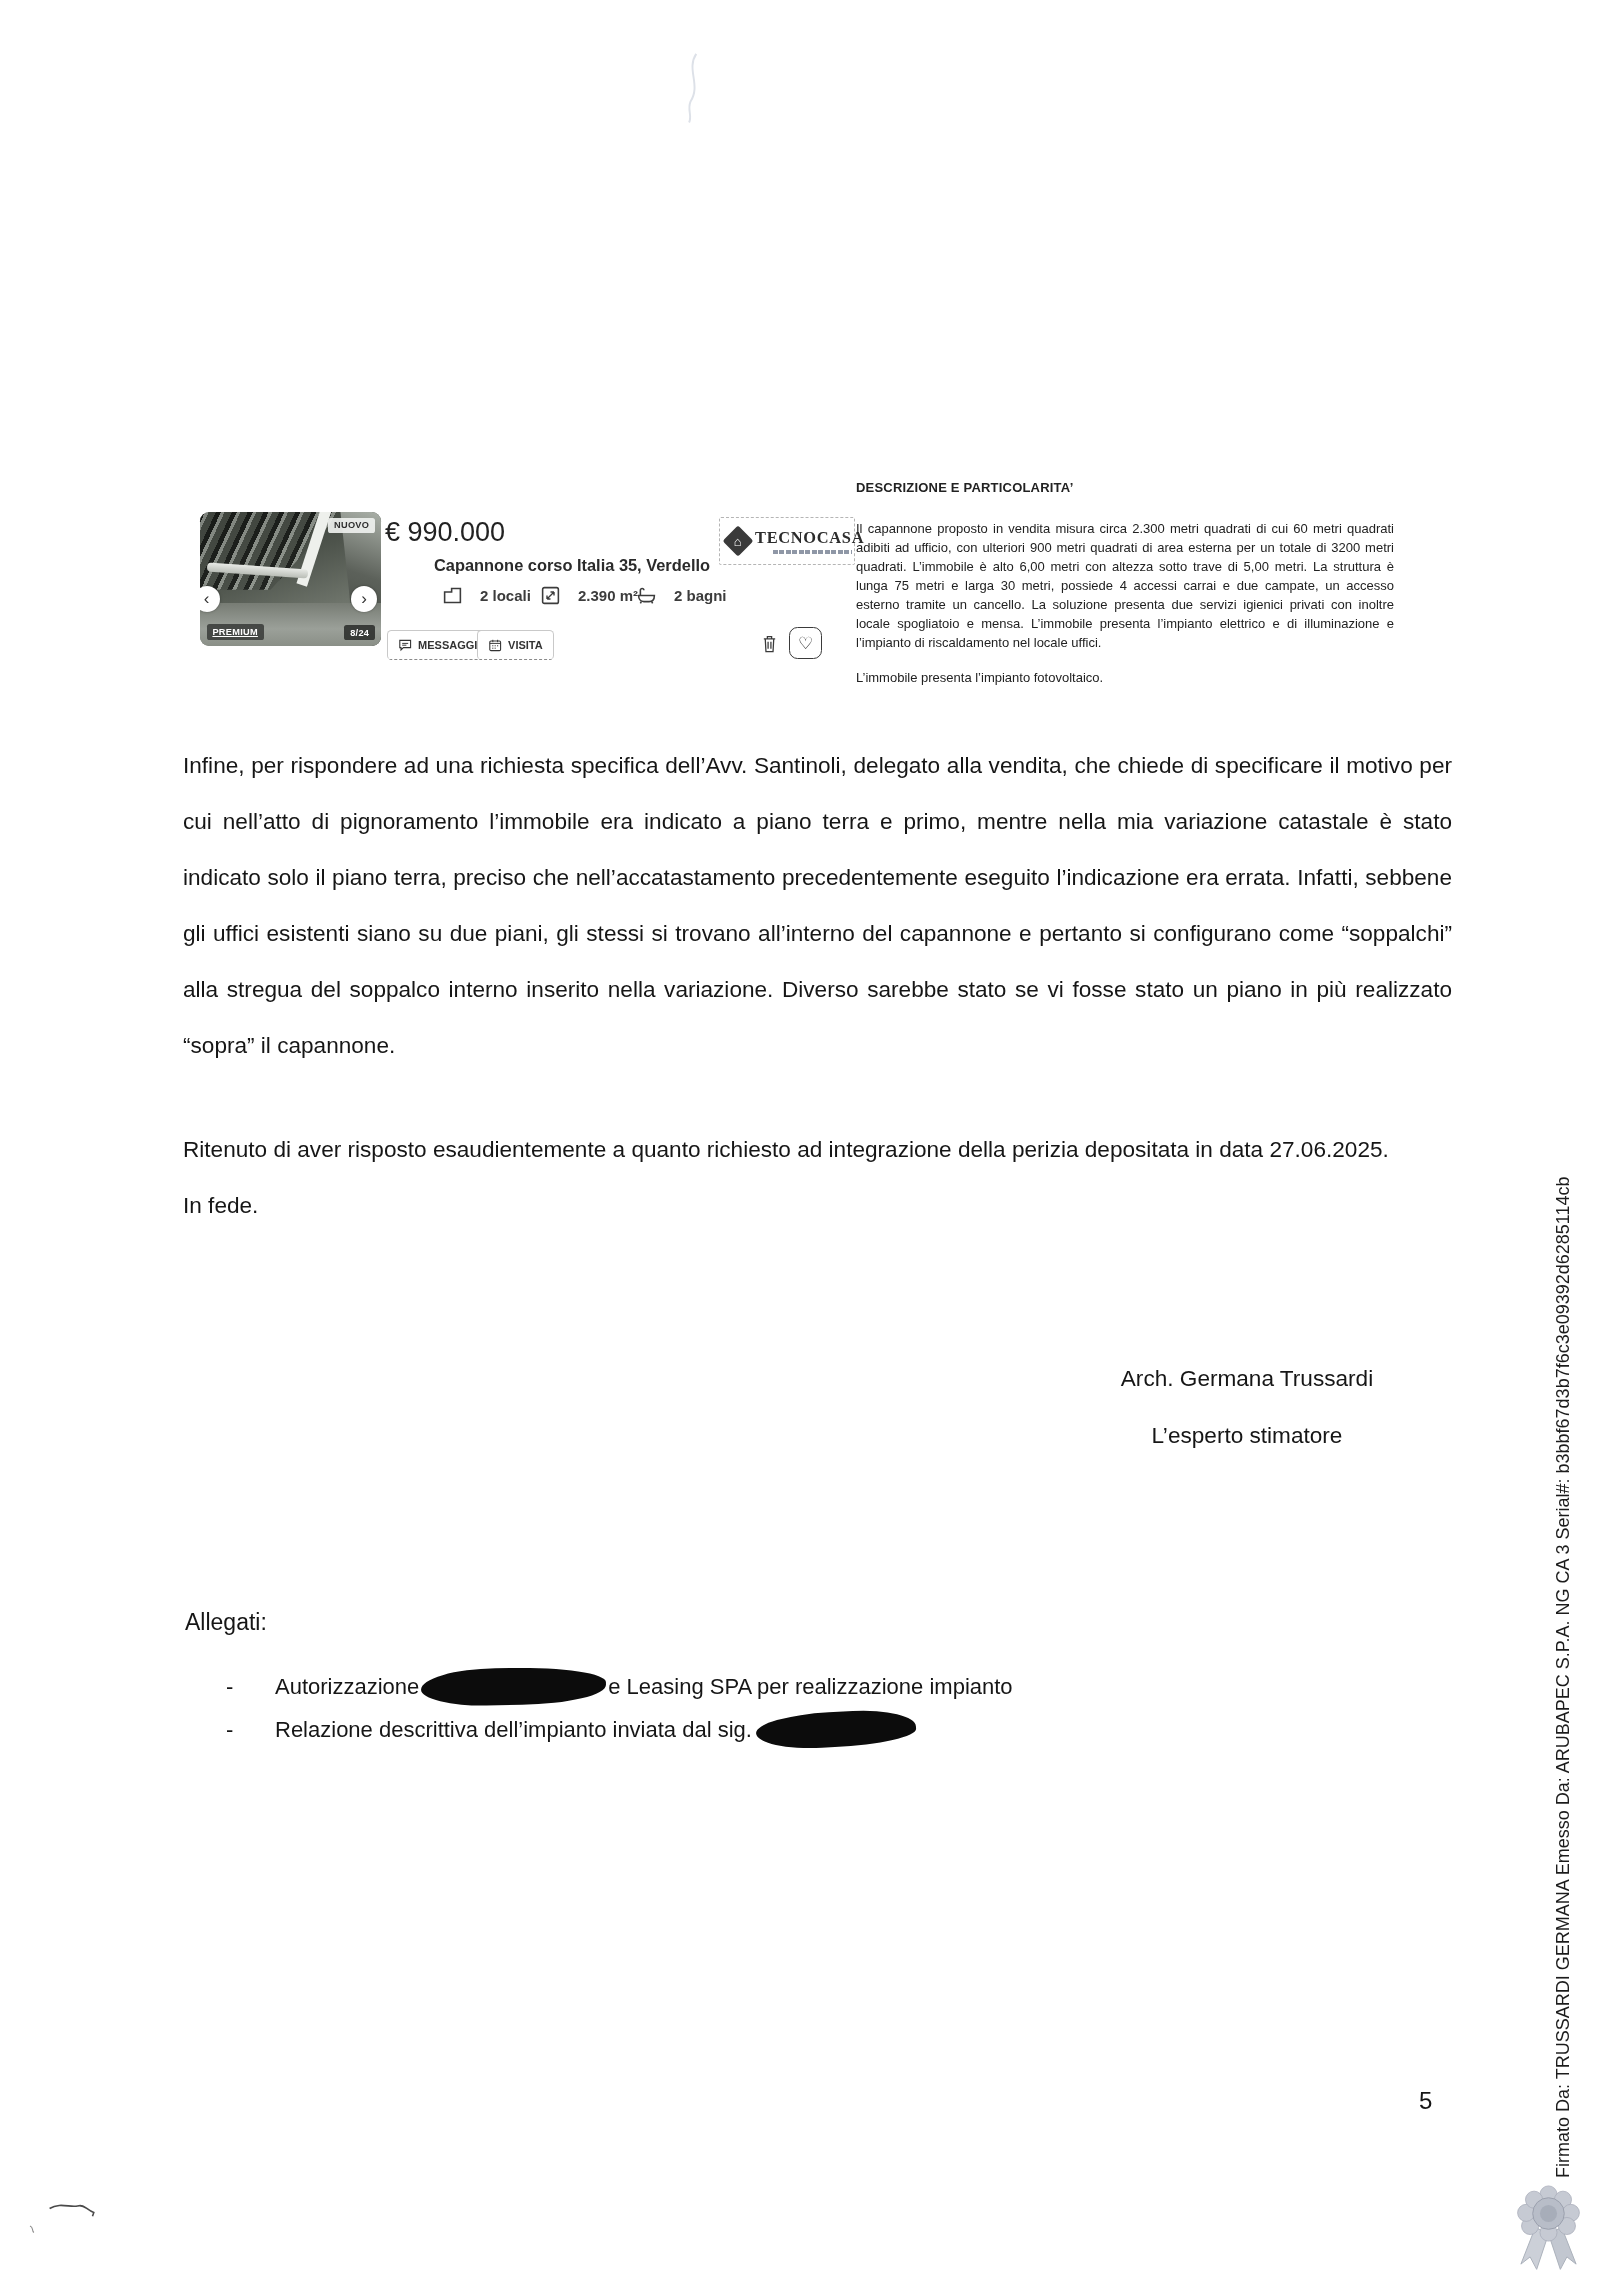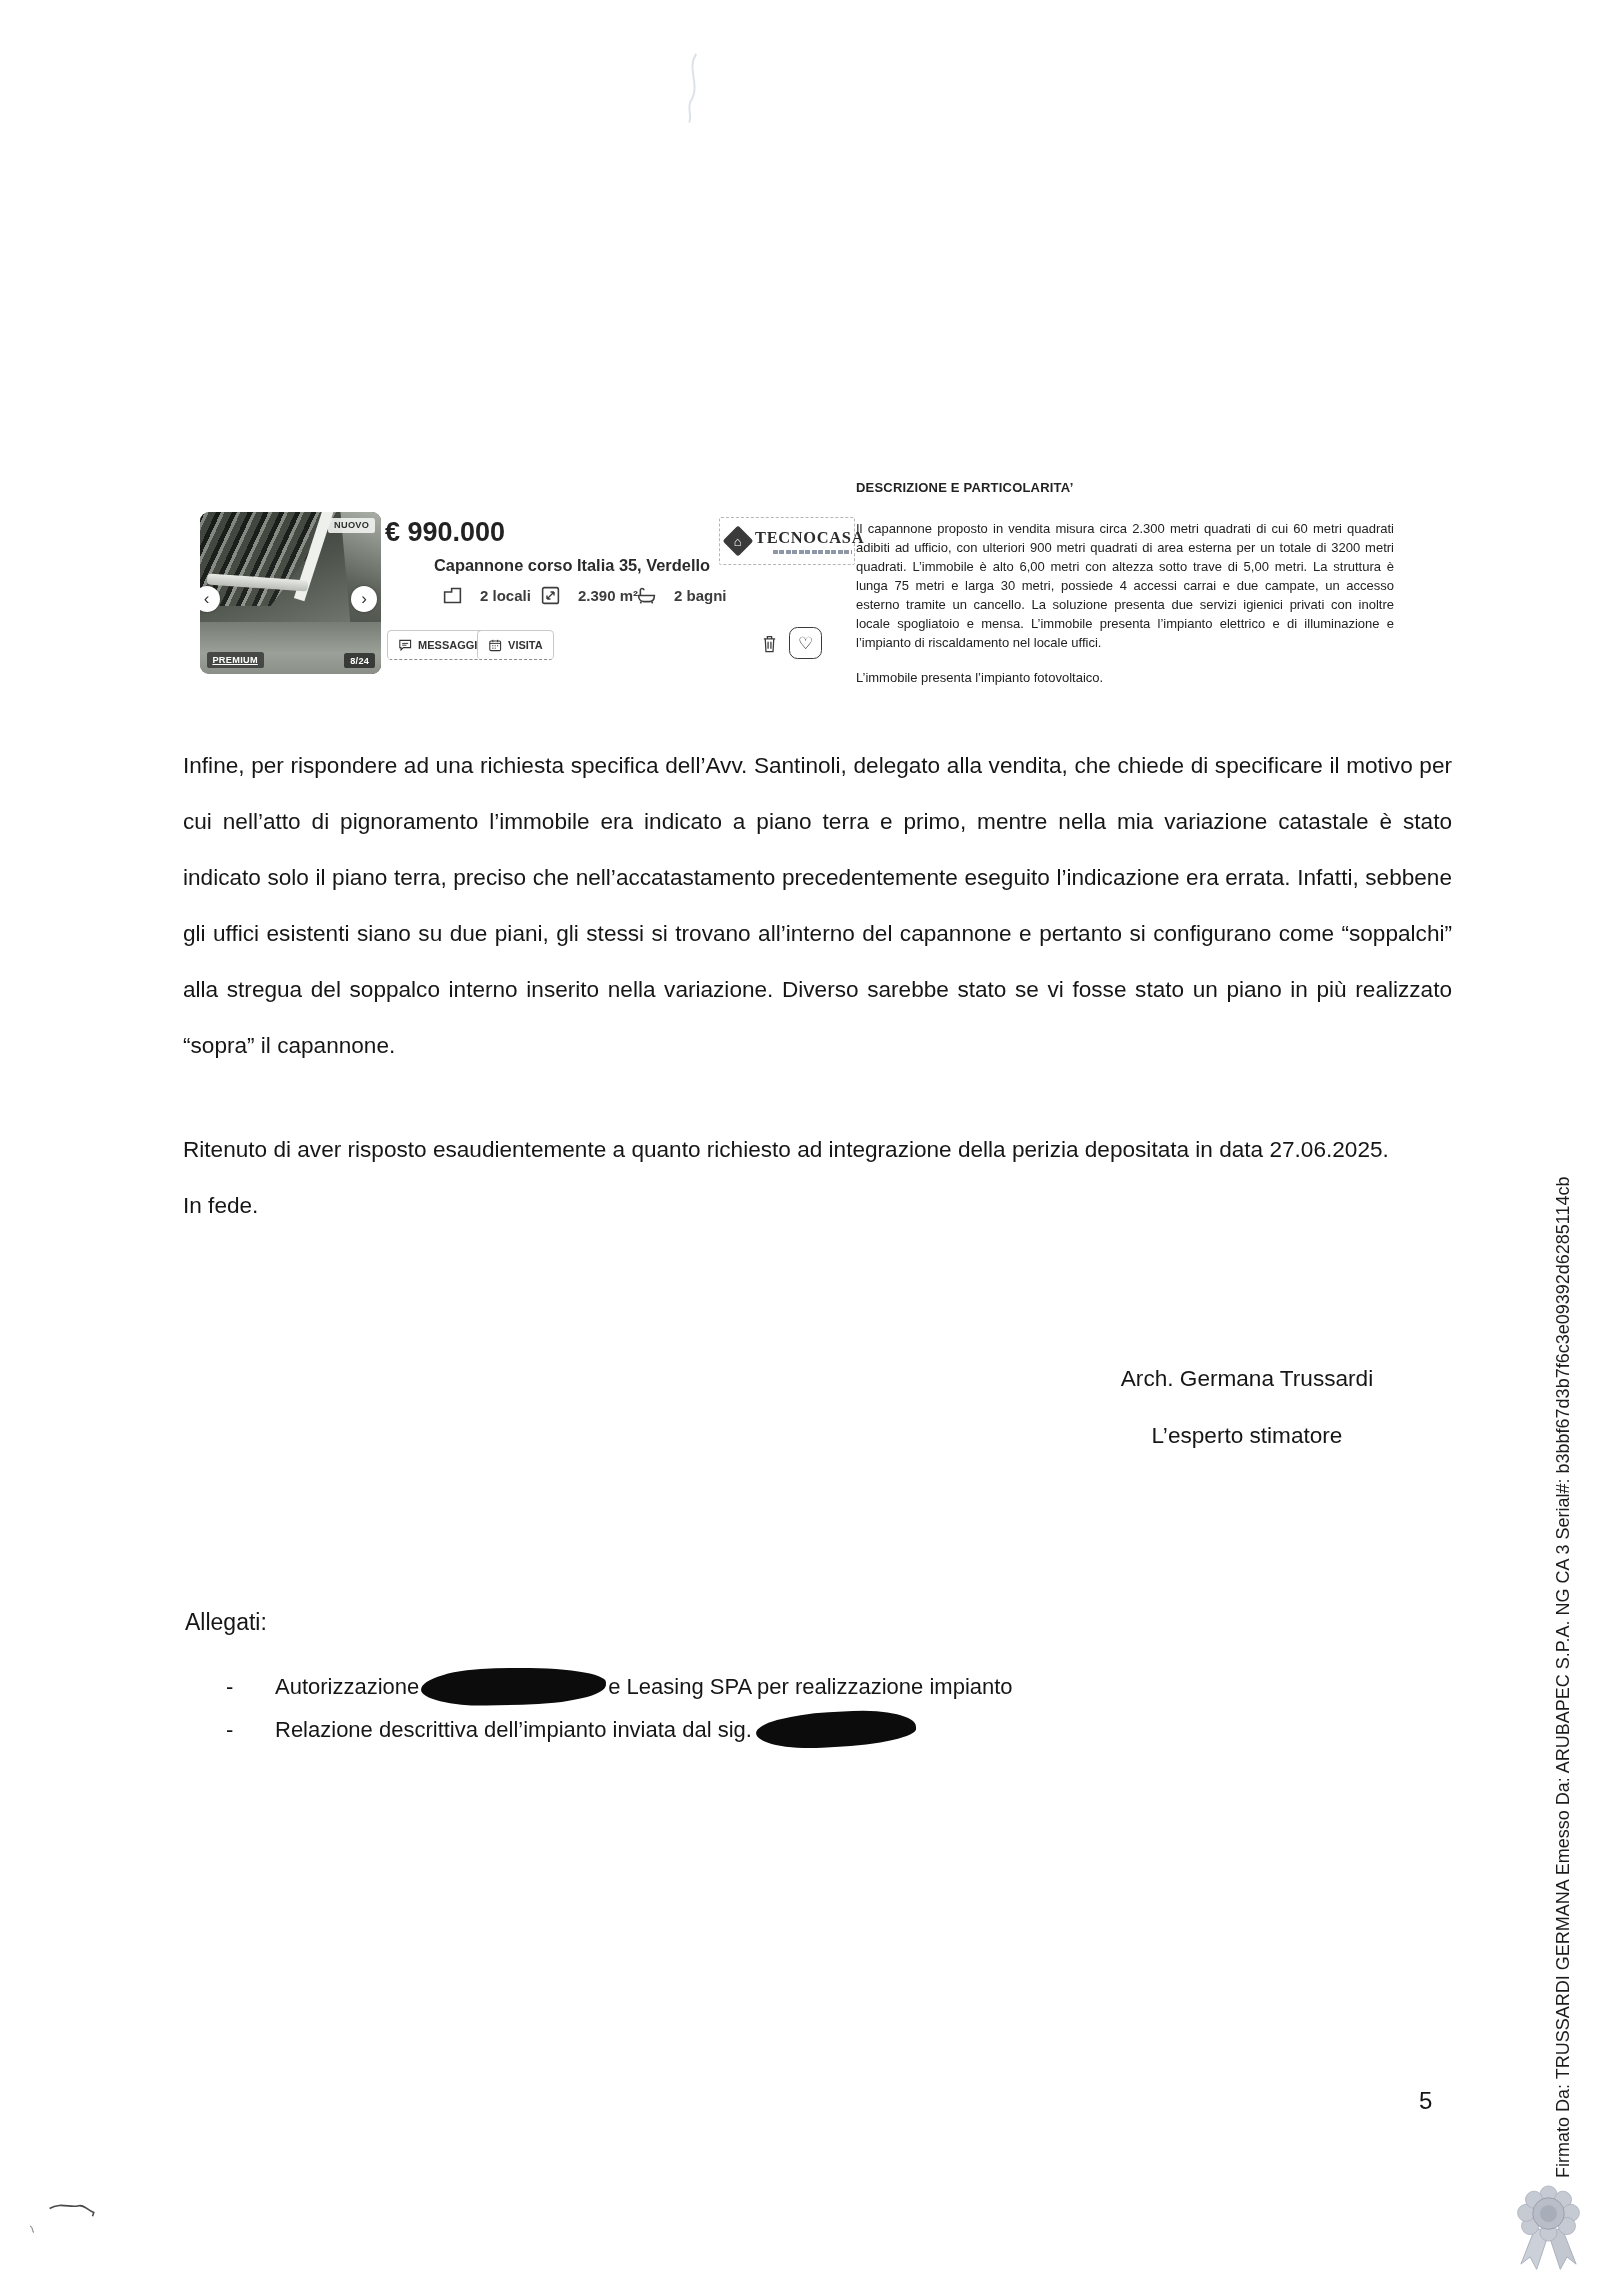--- a/index.html
+++ b/index.html
@@ -7,41 +7,41 @@
         font-family:"Liberation Sans",sans-serif;color:#1b1b1b;}
 
   
   .logo-circle{position:absolute;left:203px;top:151px;width:226px;height:226px;border-radius:50%;
     background-color:#b7bdc8;
     background-image:repeating-linear-gradient(90deg,rgba(255,255,255,.12) 0 2px,rgba(0,0,0,.04) 2px 3.9px);}
   .logo-word{position:absolute;color:#ffffff;font-size:22px;letter-spacing:5.9px;white-space:nowrap;}
   .logo-a{position:absolute;color:#ffffff;font-size:115px;font-weight:bold;line-height:1;letter-spacing:0;}
 
   
-  .photo{position:absolute;left:200px;top:512px;width:181px;height:162px;border-radius:9.2px;overflow:hidden;
+  .photo{position:absolute;left:200px;top:512px;width:181px;height:134px;border-radius:9.2px;overflow:hidden;
     background:linear-gradient(160deg,#30342f 0%,#4e544c 40%,#6d736a 70%,#888d85 100%);}
   .ph-beams{position:absolute;left:0;top:0;width:78%;height:58%;
     background:repeating-linear-gradient(115deg,rgba(15,17,15,.75) 0 4.6px,rgba(190,195,188,.55) 4.6px 7.9px,rgba(70,75,68,.65) 7.9px 14.4px);
     clip-path:polygon(0 0,100% 0,50% 100%,0 100%);}
   .ph-pipe{position:absolute;left:4%;top:40%;width:56%;height:7%;border-radius:3.9px;transform:rotate(4deg);
     background:linear-gradient(180deg,#e8eae6,#b9bdb6);}
   .ph-floor{position:absolute;left:0;bottom:0;width:100%;height:32%;
     background:linear-gradient(180deg,#777c74 0%,#9ba099 60%,#8a8f87 100%);}
   .ph-right{position:absolute;right:0;top:0;width:32%;height:100%;
     background:linear-gradient(200deg,#aab0a8 0%,#5c615a 45%,#3f443e 100%);
     clip-path:polygon(30% 0,100% 0,100% 100%,55% 100%);}
   .ph-sky{position:absolute;left:60%;top:-6%;width:6%;height:62%;background:#eef0ec;transform:rotate(18deg);}
   .badge{position:absolute;font-size:9.2px;font-weight:bold;letter-spacing:0.3px;padding:2.6px 5.9px;border-radius:2.6px;}
   .badge-nuovo{right:5.9px;top:5.9px;background:rgba(238,240,238,.92);color:#2e2e2e;}
   .badge-premium{left:6.5px;bottom:6.5px;background:rgba(55,58,55,.85);color:#fff;text-decoration:underline;}
   .badge-counter{right:5.9px;bottom:5.9px;background:rgba(40,42,40,.85);color:#fff;}
   .nav-circle{position:absolute;width:26px;height:26px;border-radius:50%;background:#ffffff;
     display:flex;align-items:center;justify-content:center;font-size:17px;color:#333;
     box-shadow:0 0 2.6px rgba(0,0,0,.35);}
-  .price{position:absolute;left:385px;top:517px;font-size:27px;font-weight:bold;color:#222;}
+  .price{position:absolute;left:385px;top:517px;font-size:27px;font-weight:normal;color:#222;}
   .address{position:absolute;left:434px;top:556px;font-size:16.4px;font-weight:bold;color:#2b2b2b;}
   .stat{position:absolute;display:flex;align-items:center;gap:17px;font-size:15px;font-weight:bold;color:#3c3c3c;}
   .btn{position:absolute;height:27.5px;border:0.7px solid #c9c9c9;border-bottom:0.7px dashed #8a8a8a;border-radius:4.6px;
     display:flex;align-items:center;gap:5.9px;padding:0 9.8px;font-size:11px;font-weight:bold;color:#333;background:#fff;}
   .heart-box{position:absolute;left:789px;top:627px;width:31px;height:30px;border:1.3px solid #3a3a3a;border-radius:8.5px;
     display:flex;align-items:center;justify-content:center;font-size:17px;color:#2e2e2e;background:#fff;}
   .trash{position:absolute;left:761px;top:634px;}
   .agency{position:absolute;left:719px;top:517px;width:136px;height:48px;border:0.7px dashed #b5b5b5;border-radius:2px;
     display:flex;align-items:center;gap:6.5px;padding:3.9px 6.5px;box-sizing:border-box;}
   .agency-diamond{width:22px;height:22px;background:#3a3a3a;transform:rotate(45deg);flex:0 0 auto;

